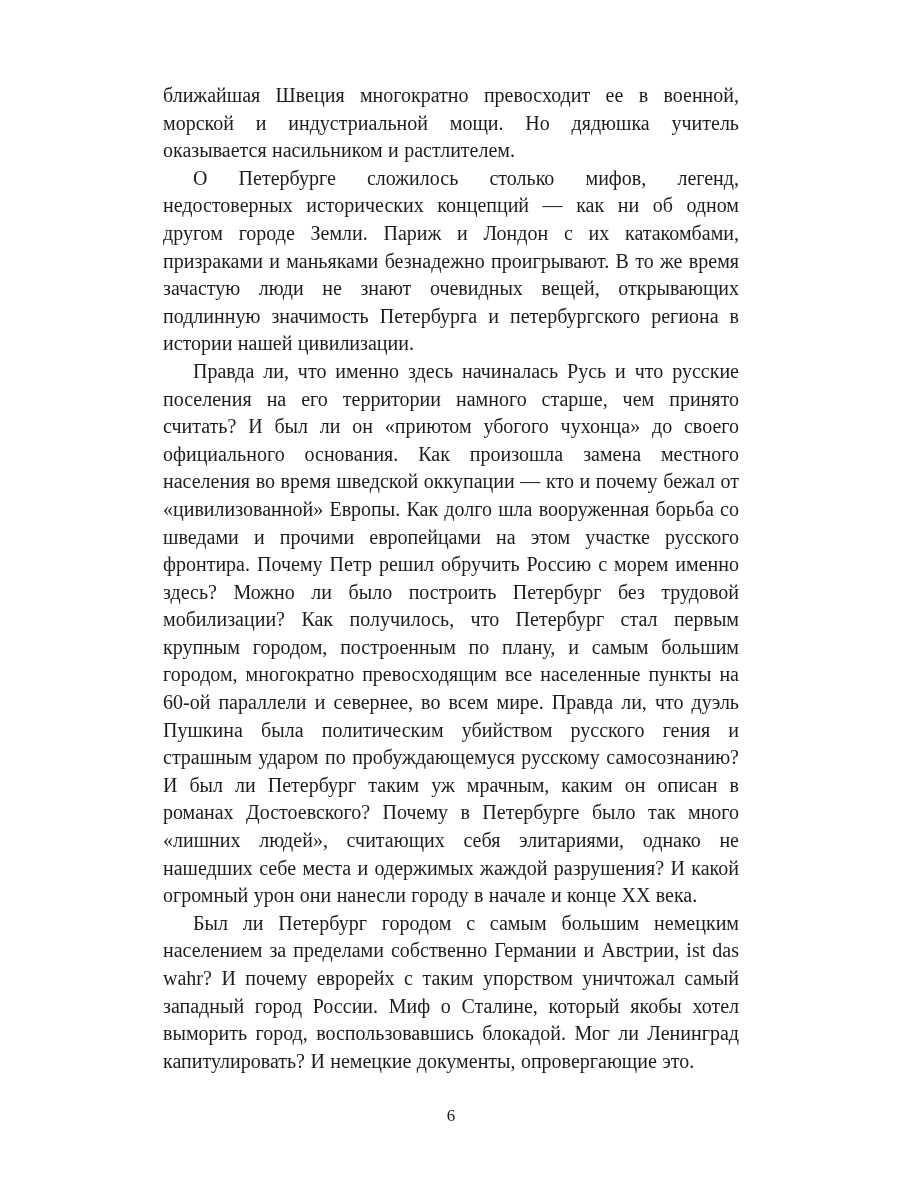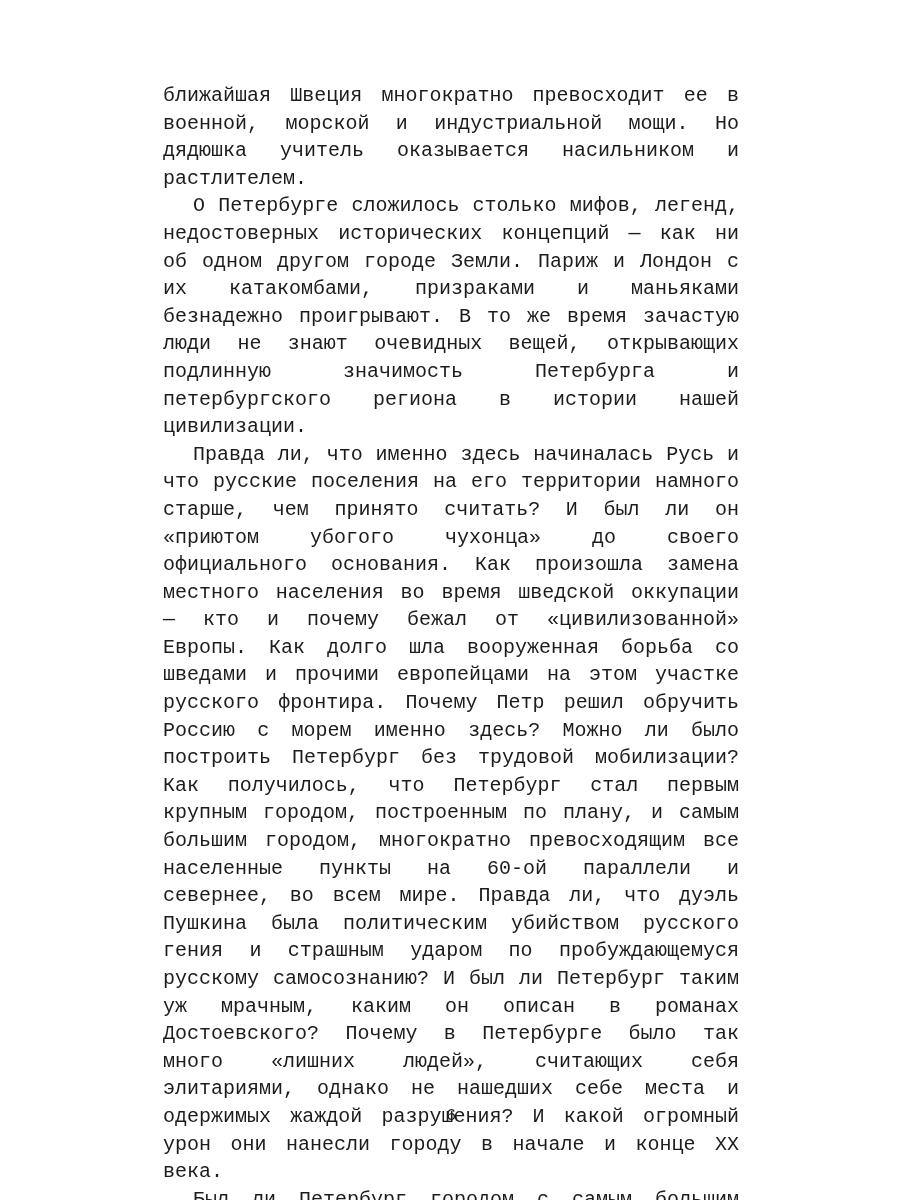--- a/index.html
+++ b/index.html
@@ -16,21 +16,20 @@
       color: #1c1c1c;
       overflow: hidden;
     }
     .page {
       position: absolute;
       left: 0;
       top: 0;
       width: 900px;
       height: 1200px;
       background: #ffffff;
-      font-family: Liberation Mono, monospace;
     }
     .text-block {
       position: absolute;
       left: 163px;
       top: 82px;
       width: 576px;
       font-size: 20px;
       line-height: 27.6px;
       text-align: justify;
       text-justify: inter-word;

